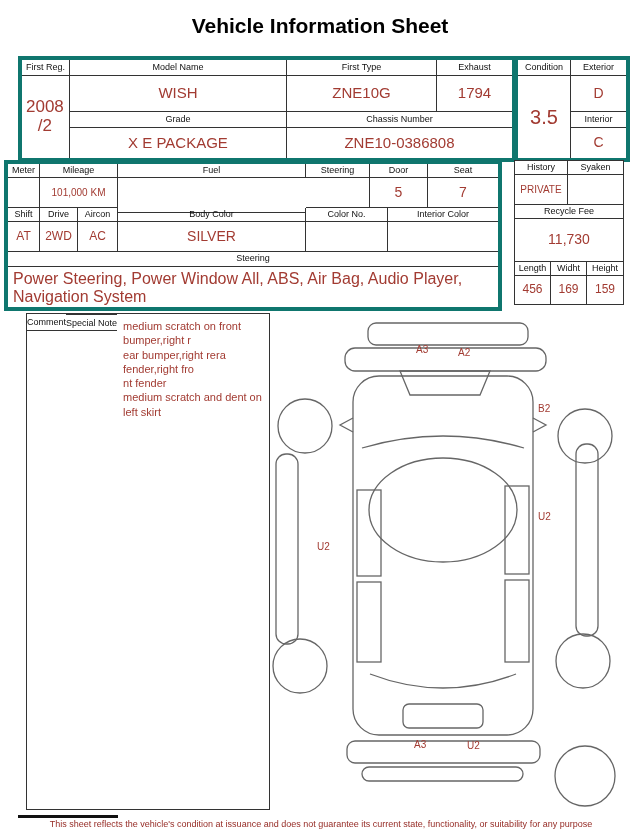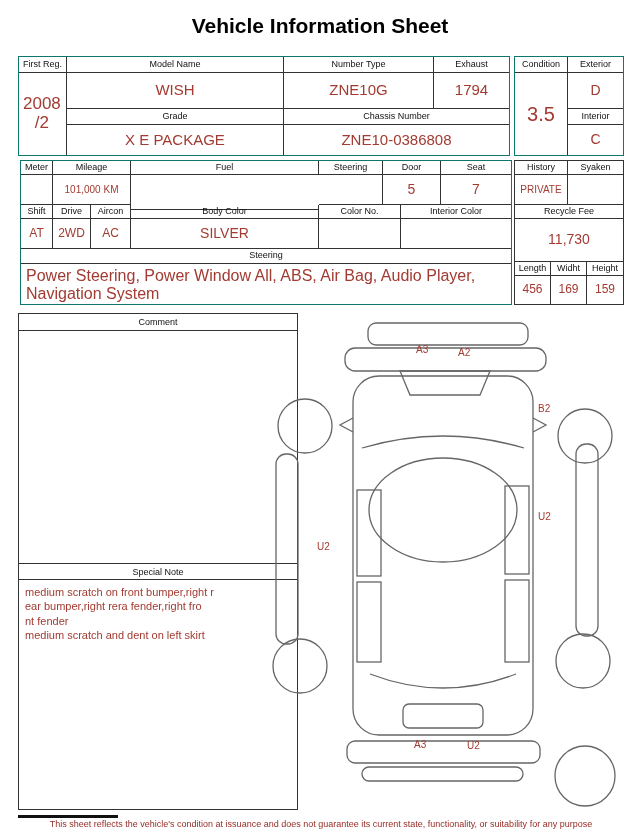--- a/index.html
+++ b/index.html
@@ -12,21 +12,21 @@
     overflow: hidden;
   }
 
   #title {
     position: absolute; top: 14px; left: 0; width: 640px;
     text-align: center; font-size: 21px; font-weight: 600; color: #000;
   }
 
   .tbl {
     position: absolute; display: grid;
-    border: 1px solid #0f766e; background: #fff;
+    border: 4px solid #0f766e; background: #fff;
   }
   .c {
     display: flex; align-items: center; justify-content: center;
     border-right: 1px solid #333; border-bottom: 1px solid #333;
     overflow: hidden; text-align: center; line-height: 1.1;
   }
   .c.nr { border-right: none; }
   .c.nb { border-bottom: none; }
 
   .label { font-size: 9px; color: #111; }
@@ -55,21 +55,21 @@
     grid-template-columns: 53px 55px;
     grid-template-rows: 16px 36px 16px 30px;
     grid-template-areas:
       "cndl extl"
       "cndv extv"
       "cndv intl"
       "cndv intv";
   }
   
   #tblC {
-    left: 20px; top: 160px;
+    left: 4px; top: 160px;
     grid-template-columns: 32px 38px 40px 188px 64px 18px 40px 70px;
     grid-template-rows: 14px 30px 14px 30px 15px 40px;
     grid-template-areas:
       "meterl mill mill fuell stl dol dol sel"
       "meterv milv milv fuelv stv dov dov sev"
       "shl drl arl bol cnl cnl icl icl"
       "shv drv arv bov cnv cnv icv icv"
       "eql eql eql eql eql eql eql eql"
       "eqv eqv eqv eqv eqv eqv eqv eqv";
   }
@@ -81,22 +81,22 @@
   #tblD .dg { display: grid; }
   #tblD .cell {
     display: flex; align-items: center; justify-content: center;
     overflow: hidden; text-align: center; line-height: 1.1;
   }
   .br { border-right: 1px solid #333; }
   .bb { border-bottom: 1px solid #333; }
 
   
   #commentBox {
-    position: absolute; left: 18px; top: 313px; width: 280px; height: 497px;
-    border: 1px solid #333; display: flex; flex-direction: column; background: #fff;
+    position: absolute; left: 26px; top: 313px; width: 244px; height: 497px;
+    border: 1px solid #333; display: flex; flex-direction: row; background: #fff;
   }
   .boxhead {
     height: 17px; display: flex; align-items: center; justify-content: center;
     font-size: 9px; flex: 0 0 auto;
   }
   #commentHead { border-bottom: 1px solid #333; }
   #commentBody { height: 232px; flex: 0 0 auto; }
   #specialHead { border-top: 1px solid #333; border-bottom: 1px solid #333; }
   #specialBody {
     flex: 1 1 auto; padding: 5px 6px;
@@ -124,21 +124,21 @@
 <div id="page">
 
   <div id="title">Vehicle Information Sheet</div>
 
   <div id="tblA" class="tbl">
     <div class="c label" style="grid-area:frl">First Reg.</div>
     <div class="c val f17 pre left nb" style="grid-area:frv">2008
 /2</div>
     <div class="c label" style="grid-area:mnl">Model Name</div>
     <div class="c val f15" style="grid-area:mnv">WISH</div>
-    <div class="c label" style="grid-area:mtl">Number Type</div>
+    <div class="c label" style="grid-area:mtl">First Type</div>
     <div class="c val f15" style="grid-area:mtv">ZNE10G</div>
     <div class="c label nr" style="grid-area:exl">Exhaust</div>
     <div class="c val f15 nr" style="grid-area:exv">1794</div>
     <div class="c label" style="grid-area:grl">Grade</div>
     <div class="c val f15 nb" style="grid-area:grv">X E PACKAGE</div>
     <div class="c label nr" style="grid-area:chl">Chassis Number</div>
     <div class="c val f15 nr nb" style="grid-area:chv">ZNE10-0386808</div>
   </div>
 
   <div id="tblB" class="tbl">

